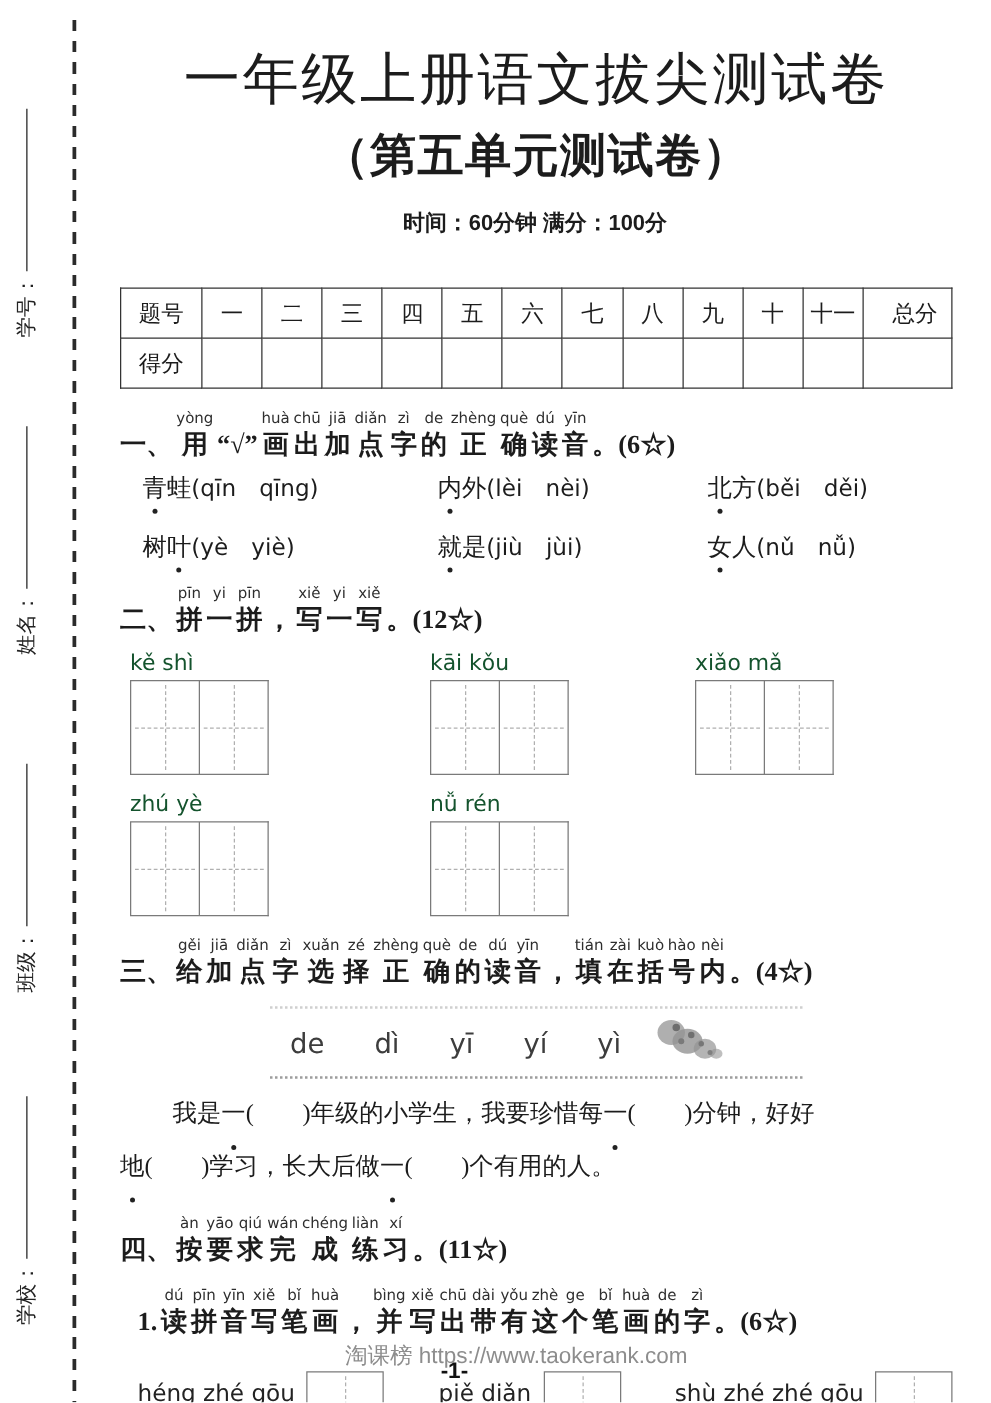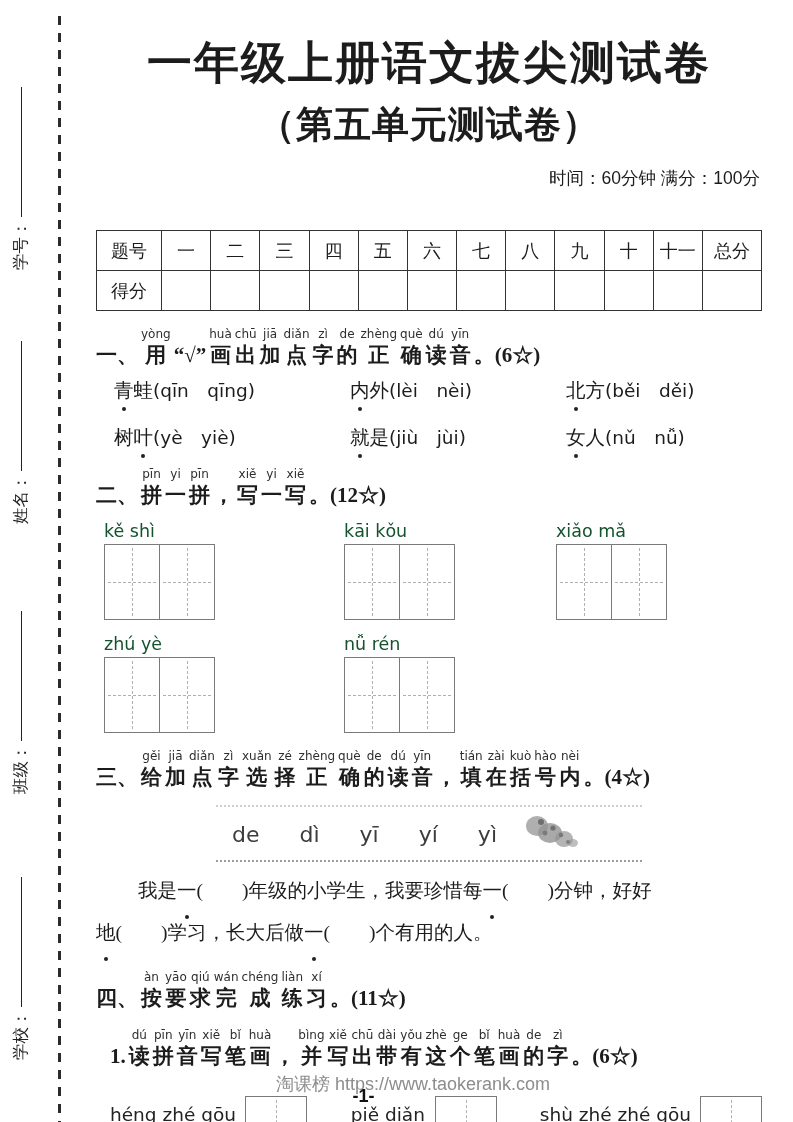--- a/index.html
+++ b/index.html
@@ -20,31 +20,31 @@
     position:absolute;left:10px;
     transform:rotate(-90deg);transform-origin:0 0;
     white-space:nowrap;
     font-family:"Liberation Sans","DejaVu Sans",sans-serif;
     font-size:16.5px;color:#222;
   }
   .mline{display:inline-block;width:130px;border-bottom:1.6px solid #222;height:1px;vertical-align:4px;margin-left:3px;}
   
   .content{position:absolute;left:96px;top:22px;width:666px;}
   .title{
-    text-align:center;font-size:45px;font-weight:700;letter-spacing:2px;
+    text-align:center;font-size:45px;font-weight:400;letter-spacing:2px;
     font-family:"Liberation Sans","DejaVu Sans",sans-serif;
     margin:14px 0 0 0;line-height:1.2;
   }
   .subtitle{
     text-align:center;font-size:37px;font-weight:800;letter-spacing:1px;
     font-family:"Liberation Sans","DejaVu Sans",sans-serif;
     margin:10px 0 0 0;
   }
   .meta{
-    text-align:right;font-size:17.5px;font-weight:400;
+    text-align:center;font-size:17.5px;font-weight:700;
     font-family:"Liberation Sans","DejaVu Sans",sans-serif;
     margin:16px 2px 10px 0;
   }
   table.score-table{width:100%;border-collapse:collapse;table-layout:fixed;margin-top:40px;}
   table.score-table td{
     border:1.5px solid #333;height:39px;text-align:center;
     font-size:18px;padding:0;
   }
   
   .sec-heading{margin-top:16px;line-height:1;white-space:nowrap;}
@@ -159,21 +159,21 @@
             <td>二</td>
             <td>三</td>
             <td>四</td>
             <td>五</td>
             <td>六</td>
             <td>七</td>
             <td>八</td>
             <td>九</td>
             <td>十</td>
             <td>十一</td>
-            <td style="width: 58px;">总分</td>
+            <td style="width: 58px; padding-left: 12px;">总分</td>
           </tr>
           <tr>
             <td>得分</td>
             <td></td>
             <td></td>
             <td></td>
             <td></td>
             <td></td>
             <td></td>
             <td></td>

